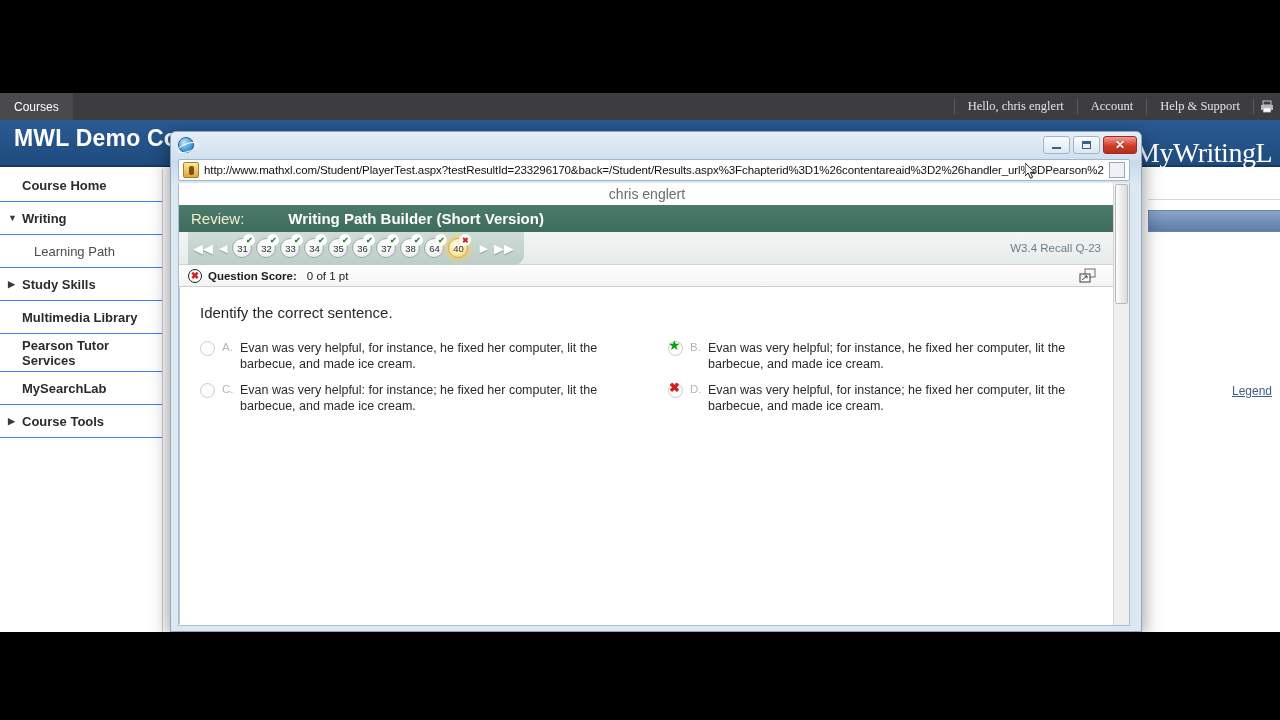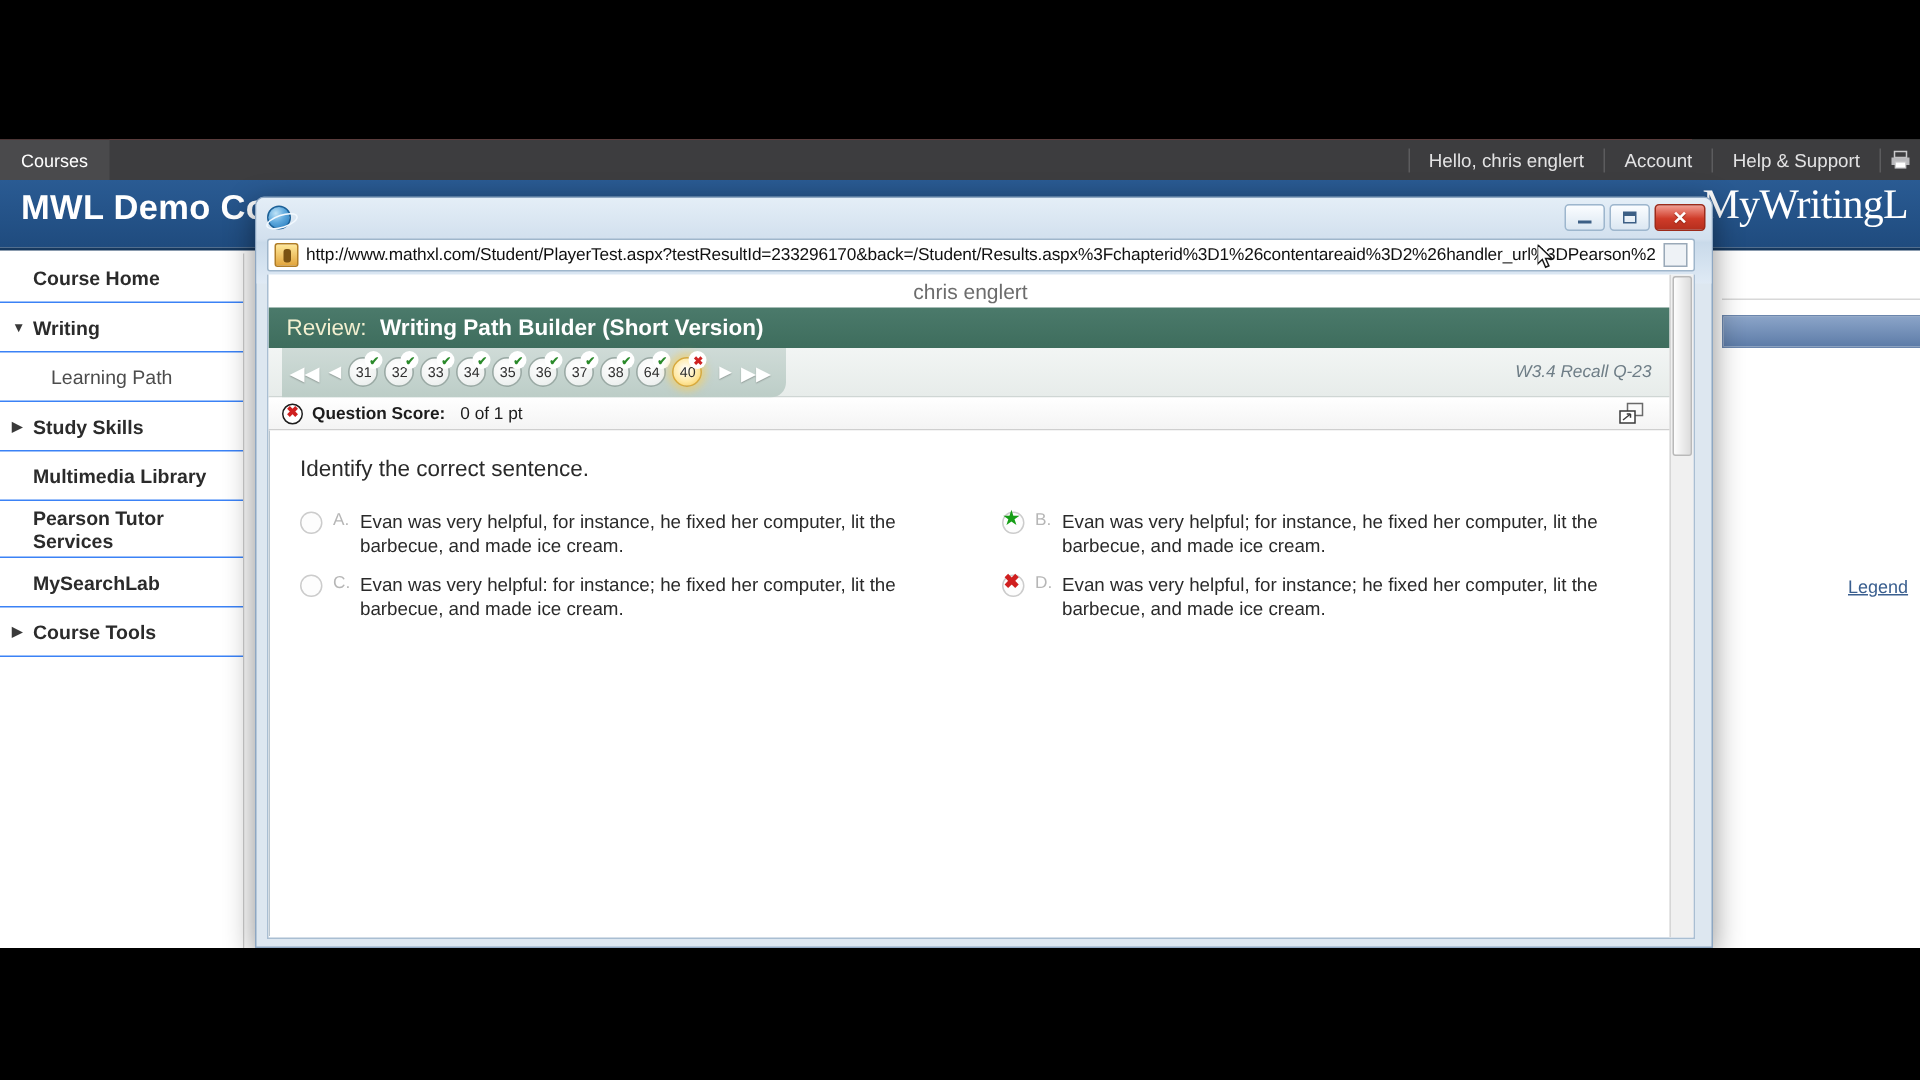--- a/index.html
+++ b/index.html
@@ -36,38 +36,38 @@
   }
   .top-nav .courses-tab {
     height: 27px; display:flex; align-items:center; padding: 0 14px;
     background: #4a4a4c; color:#fff; font-size:12px;
   }
   .top-nav .right-group {
     margin-left:auto; display:flex; align-items:center; height:27px;
   }
   .top-nav .right-group > div {
     padding: 0 13px; height: 16px; display:flex; align-items:center;
-    border-right: 1px solid #5c5c5e; font-size: 12.5px; color:#e3e3e4;
+    border-right: 1px solid #5c5c5e; font-size: 12.5px; color:#e3e3e4;font-family:Liberation Serif, serif;
   }
   .top-nav .right-group > div:first-child { border-left: 1px solid #5c5c5e; }
   .top-nav .right-group .icon-cell { padding: 0 6px; border-right:none; }
 
   
   .brand-band {
     position:absolute; left:0; top:27px; width:1280px; height:47px;
     background: linear-gradient(#2a5b93, #1f4b7e);
     border-bottom: 2px solid #17395f;
   }
   .brand-title {
     position:absolute; left:14px; top:32px;
     color:#ffffff; font-size:23px; font-weight:600; letter-spacing:.2px;
     white-space:nowrap;
   }
   .brand-logo {
-    position:absolute; right:8px; top:28px;
+    position:absolute; right:8px; top:44px;
     color:#ffffff; font-size:28px; letter-spacing:-.5px;
     font-family:"Liberation Serif", serif; white-space:nowrap;
   }
   .brand-logo b { font-weight:400; }
 
   
   .sidebar {
     position:absolute; left:0; top:76px; width:163px; height:463px;
     background:#ffffff; border-right:1px solid #cfcfcf;
   }
@@ -198,20 +198,21 @@
   .player-username {
     position:absolute; left:0; top:0; width:936px; height:22px;
     display:flex; align-items:center; justify-content:center;
     font-size:14px; color:#6c6c6c;
   }
   .player-header {
     position:absolute; left:0; top:22px; width:936px; height:27px;
     background: linear-gradient(#4b7a6b, #3e6d5d);
     display:flex; align-items:center; padding-left:12px;
     color:#ffffff;
+    gap:35px;
   }
   .player-header .lbl { font-size:15px; color:#f2efd0; margin-right:9px;}
   .player-header .ttl { font-size:15px; font-weight:bold; color:#ffffff;}
 
   .qnav {
     position:absolute; left:0; top:49px; width:936px; height:33px;
     background: linear-gradient(#f2f5f4, #e7ecea);
     border-bottom:1px solid #cfd6d4;
     display:flex; align-items:center; padding-left:9px;
   }
@@ -239,21 +240,21 @@
     position:absolute; right:-4px; top:-5px;
     width:12px;height:12px; border-radius:50%;
     display:flex; align-items:center; justify-content:center;
     font-size:8px; font-weight:bold; color:#fff;
     background:#ffffff;
   }
   .badge.ok { color:#2a8a2a; }
   .badge.bad { color:#cf2222; }
   .qnav-tag {
     margin-left:auto; padding-right:14px; font-size:11.5px;
-    color:#6e7d86; font-style:italic;
+    color:#6e7d86; 
   }
 
   .qscore-row {
     position:absolute; left:0; top:82px; width:936px; height:22px;
     background: linear-gradient(#ffffff,#f4f4f4);
     border-bottom:1px solid #cfcfcf;
     display:flex; align-items:center; padding-left:9px;
   }
   .xcircle {
     width:14px;height:14px;border-radius:50%;

